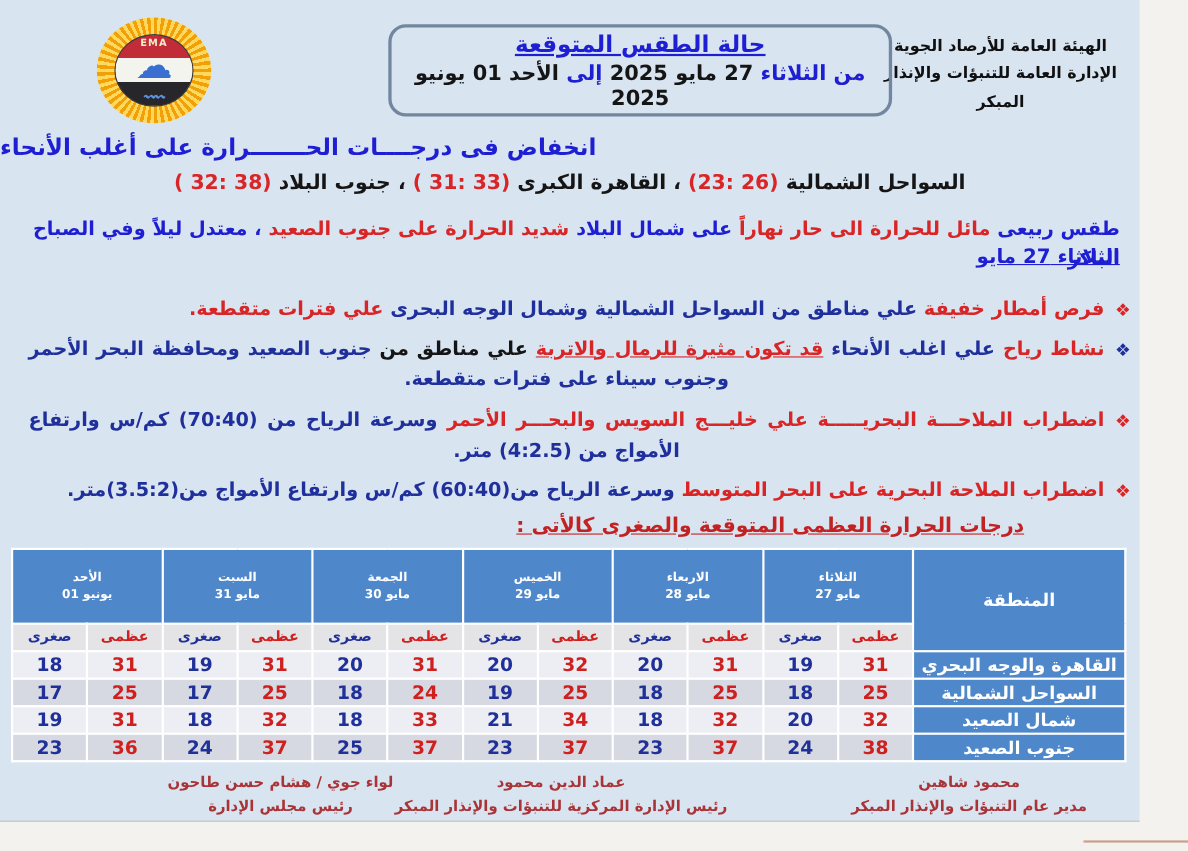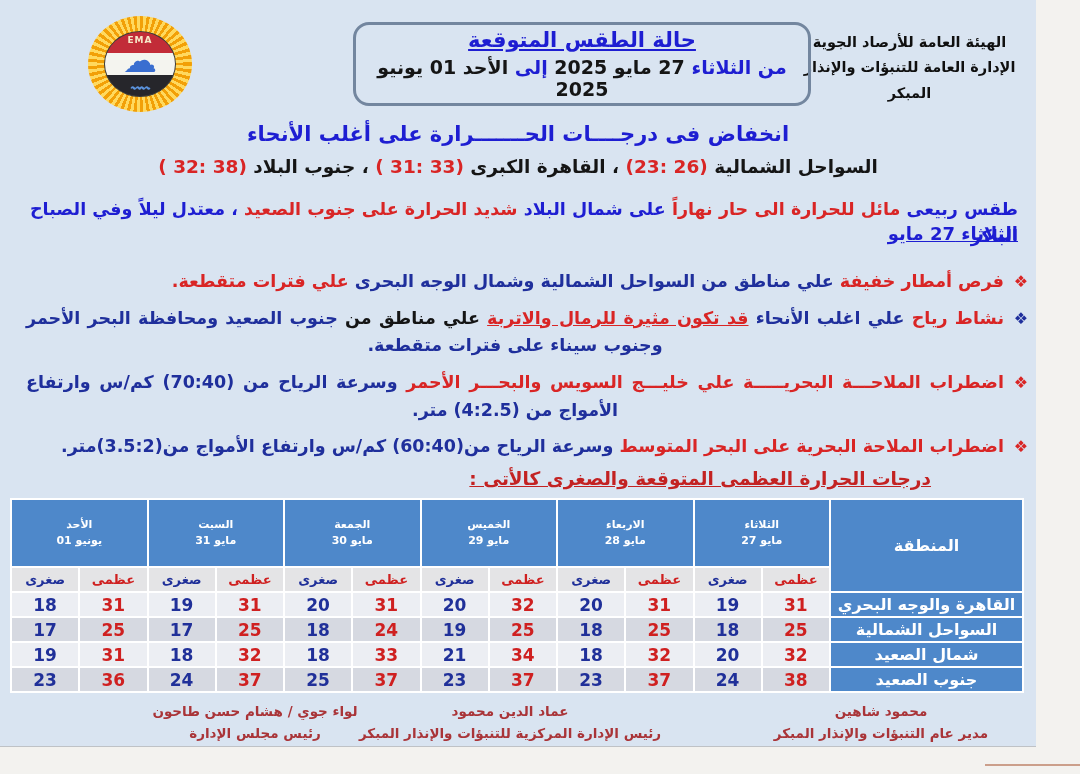--- a/index.html
+++ b/index.html
@@ -39,21 +39,21 @@
   .sun{position:absolute; inset:0; border-radius:50%;
        background:repeating-conic-gradient(#f2a007 0deg 4deg, #ffd95e 4deg 8deg);}
   .emblem{position:absolute; left:16px; top:15px; width:72px; height:66px; border-radius:50%;
        background:linear-gradient(180deg,#c22c38 0 33%,#f4f4ef 33% 67%,#26262b 67% 100%);
        border:1px solid #3a3a3a; overflow:hidden;}
   .emblem .ema-text{position:absolute; top:3px; width:100%; text-align:center; font-size:9px; color:#f6e9c8; letter-spacing:1px;}
   .emblem .cloud-icon{position:absolute; top:11px; width:100%; text-align:center; font-size:34px; color:#3a6ed0; line-height:1;}
   .emblem .waves-icon{position:absolute; bottom:2px; width:100%; text-align:center; font-size:10px; color:#5b93dd; letter-spacing:-1px;}
 
   
-  .h-main{position:absolute; top:122px; left:0; right:0; text-align:center; font-size:21px; color:var(--blue);}
+  .h-main{position:absolute; top:122px; left:0; right:0; text-align:left; font-size:21px; color:var(--blue);}
   .h-temps{position:absolute; top:156px; left:0; right:0; text-align:center; font-size:18.5px;}
   .summary{position:absolute; top:196px; right:18px; left:30px; font-size:17.5px; text-align:justify; line-height:1.55;}
   .day-heading{position:absolute; top:223px; right:18px; font-size:18px; color:var(--blue); text-decoration:underline;}
   .bullet-list{position:absolute; top:268px; right:8px; left:26px;}
   .bullet{position:relative; padding-right:24px; font-size:17.5px; line-height:1.58; margin-bottom:9px;}
   .bullet .mark{position:absolute; right:0; top:1px; font-size:16px;}
   .align-right{text-align:right;}
   .align-justify{text-align:justify; text-align-last:center;}
   .table-caption{position:absolute; top:468px; right:105px; font-size:18.5px; color:var(--caption_red); text-decoration:underline;}
 

